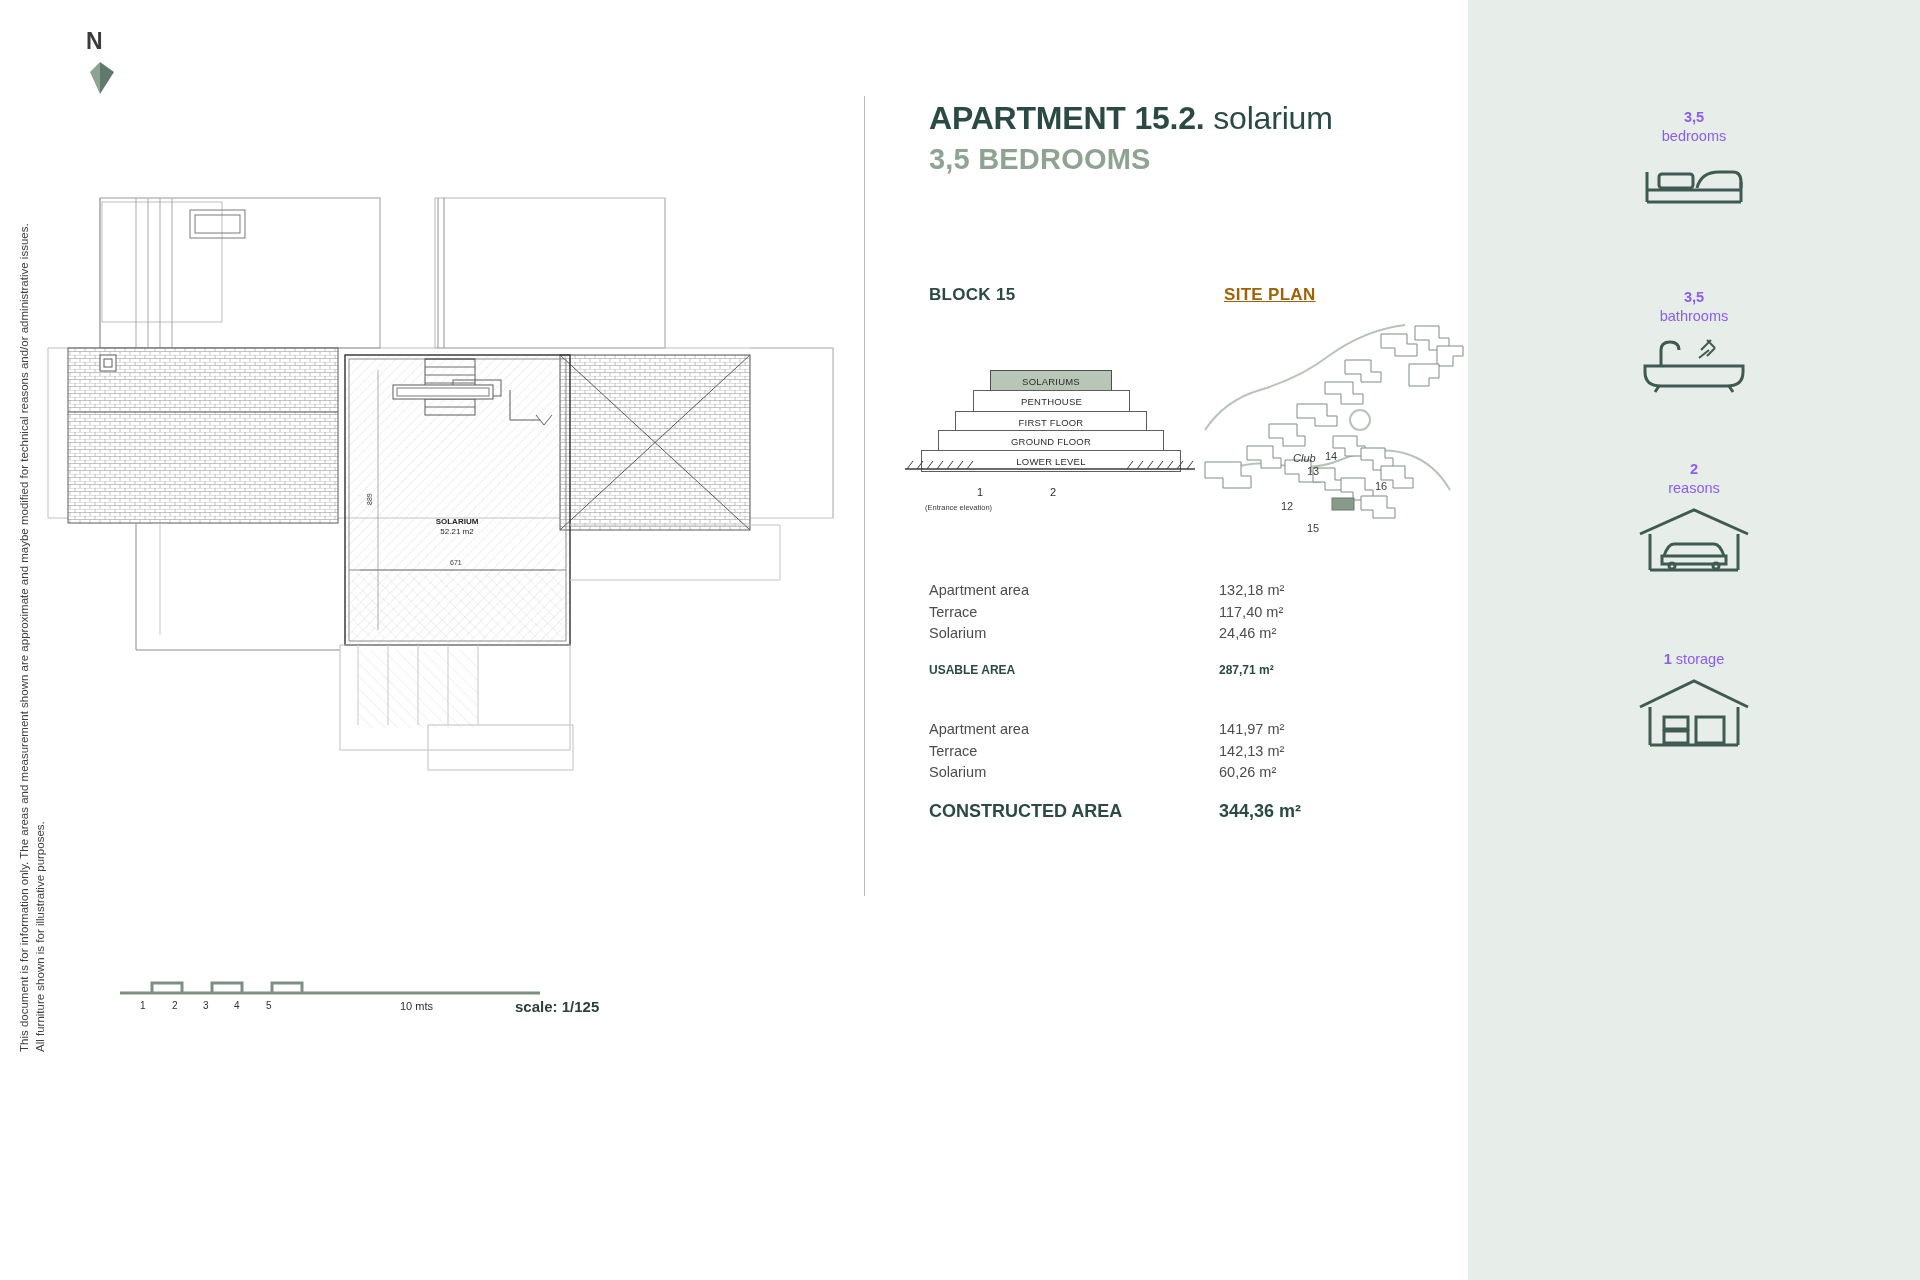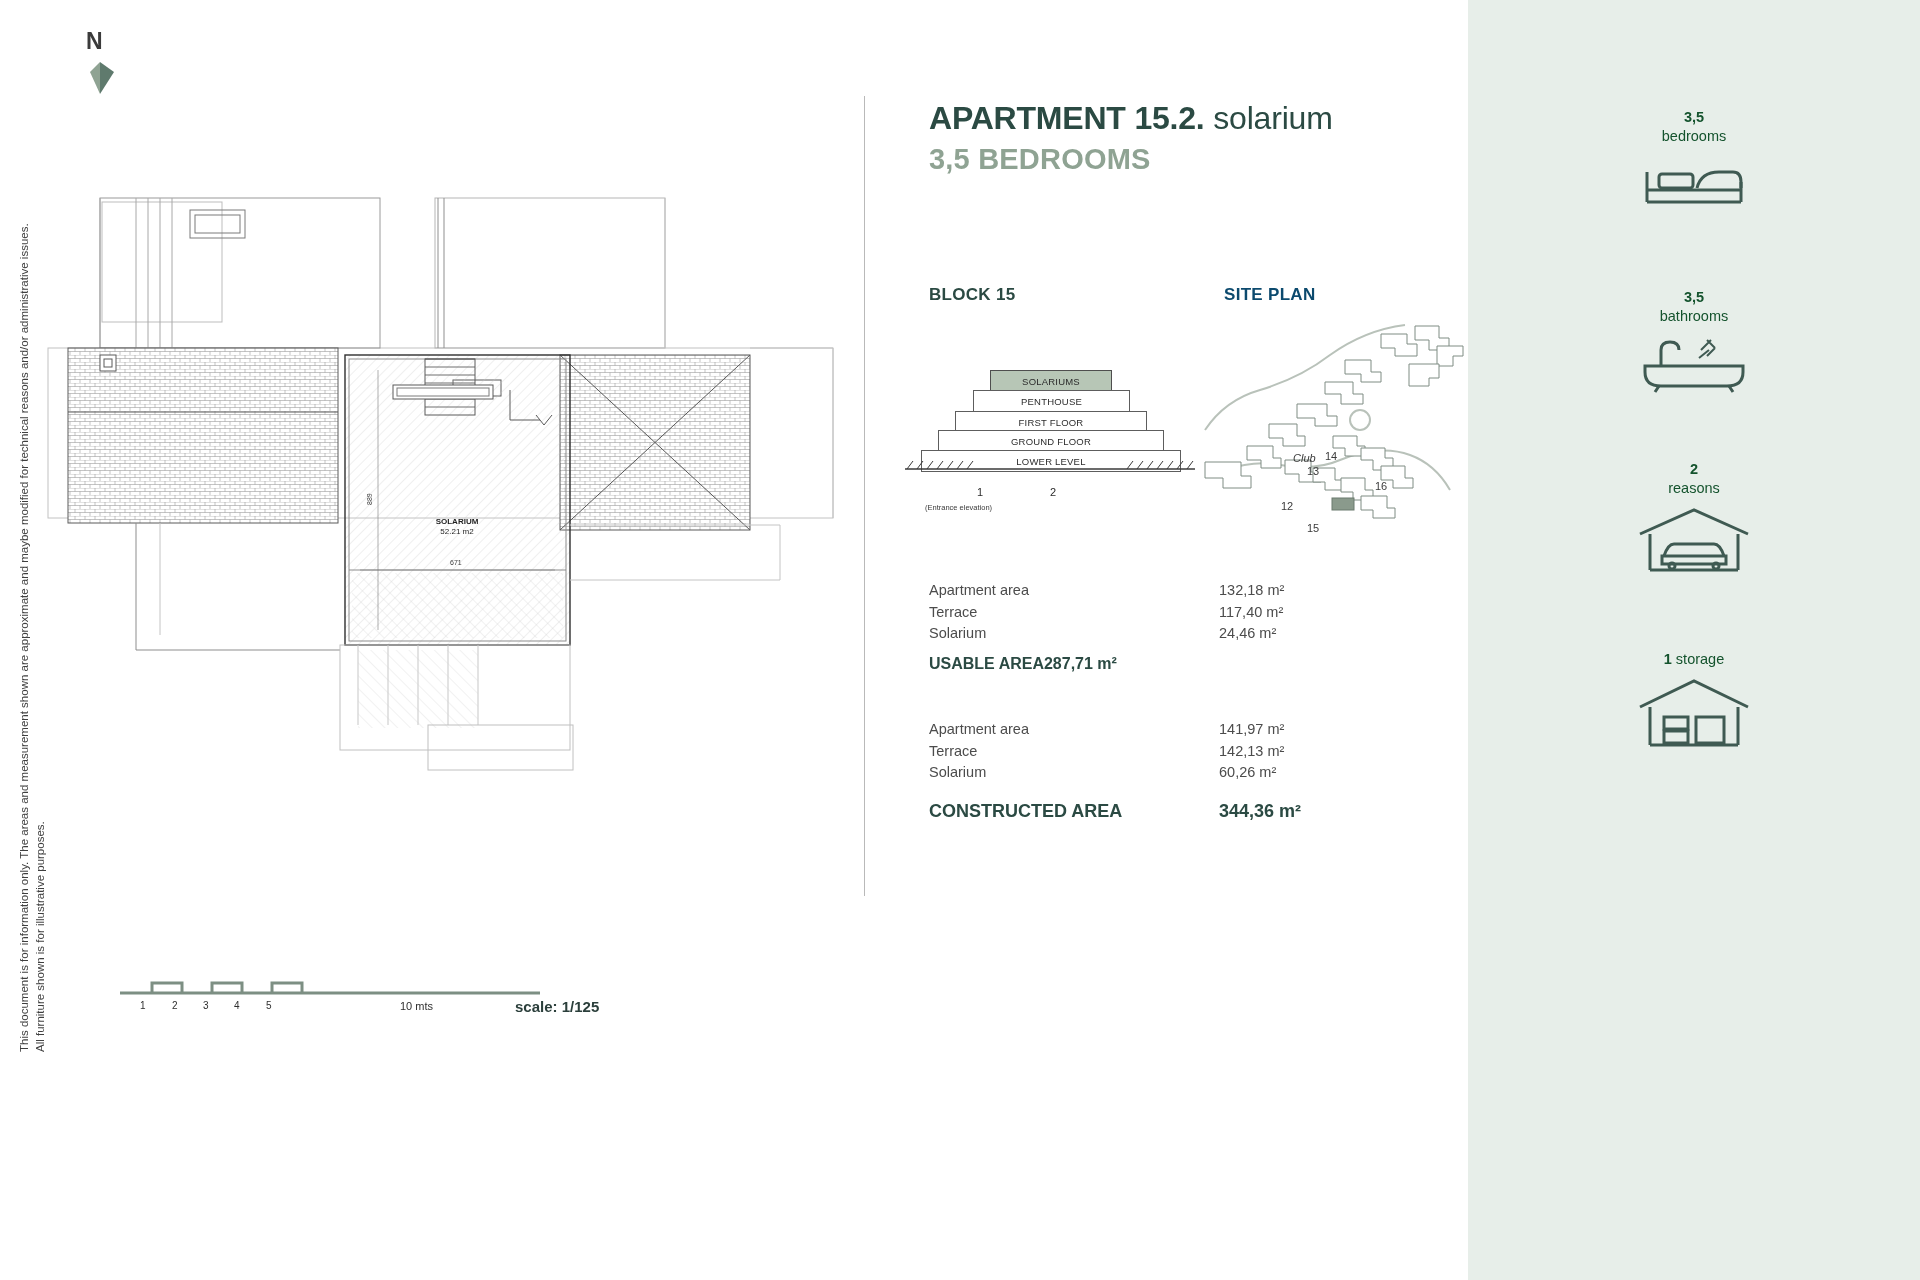--- a/index.html
+++ b/index.html
@@ -40,46 +40,46 @@
 
   
   .vdiv{position:absolute;left:864px;top:96px;width:1px;height:800px;background:#b9b9b9;}
 
   
   .title{position:absolute;left:929px;top:100px;font-size:32px;font-weight:bold;color:#2b4a43;letter-spacing:-.2px;}
   .title .light{font-weight:normal;}
   .subtitle{position:absolute;left:929px;top:143px;font-size:29px;font-weight:bold;color:#8fa393;letter-spacing:.2px;}
 
   .h-block{position:absolute;left:929px;top:285px;font-size:17px;font-weight:bold;color:#2b4a43;letter-spacing:.3px;}
-  .h-site{position:absolute;left:1224px;top:285px;font-size:17px;font-weight:bold;color:#0c4a6e;letter-spacing:.3px;}
+  .h-site{position:absolute;left:1224px;top:285px;font-size:17px;font-weight:bold;color:#a16207;letter-spacing:.3px;text-decoration:underline;}
 
   
   .blockdiag{position:absolute;left:905px;top:370px;width:240px;height:120px;}
   .lvl{position:absolute;background:#fff;border:1px solid #5d5d5d;display:flex;align-items:center;justify-content:center;font-size:9.5px;color:#2c2c2c;letter-spacing:.2px;}
   .lvl.solariums{background:#b7c6b6;border-color:#4e4e4e;}
   .bd-nums{position:absolute;font-size:11px;color:#2c2c2c;}
   .bd-note{position:absolute;left:925px;top:503px;font-size:7.5px;color:#3a3a3a;}
 
   
   .siteplan{position:absolute;left:1185px;top:320px;width:300px;height:230px;}
 
   
   .areas{position:absolute;left:929px;top:580px;width:380px;font-size:14.5px;color:#4c4c4c;}
   .arow{display:flex;justify-content:space-between;line-height:21.5px;}
   .arow .lbl{color:#4c4c4c;}
   .arow .val{color:#4c4c4c;}
-  .atotal{display:flex;margin-top:10px;font-size:16px;font-weight:bold;color:#2b4a43;}
+  .atotal{display:flex;justify-content:space-between;margin-top:18px;font-size:12px;font-weight:bold;color:#2b4a43;}
   .areas2{position:absolute;left:929px;top:719px;width:380px;font-size:14.5px;color:#4c4c4c;}
   .atotal2{display:flex;justify-content:space-between;margin-top:17px;font-size:18px;font-weight:bold;color:#2b4a43;}
   .val{min-width:90px;}
 
   
   .sidebar{position:absolute;left:1468px;top:0;width:452px;height:1280px;background:#e7eee9;}
   .sb-item{position:absolute;left:0;width:452px;text-align:center;}
-  .sb-cap{font-size:14.5px;color:#14532d;line-height:19px;}
+  .sb-cap{font-size:14.5px;color:#8b5cf6;line-height:19px;}
   .sb-cap b{font-weight:bold;}
   .sb-icon{margin-top:6px;}
   svg{overflow:visible;}
 </style>
 </head>
 <body>
 
 <div class="page">
 
   <div class="dis-wrap">

